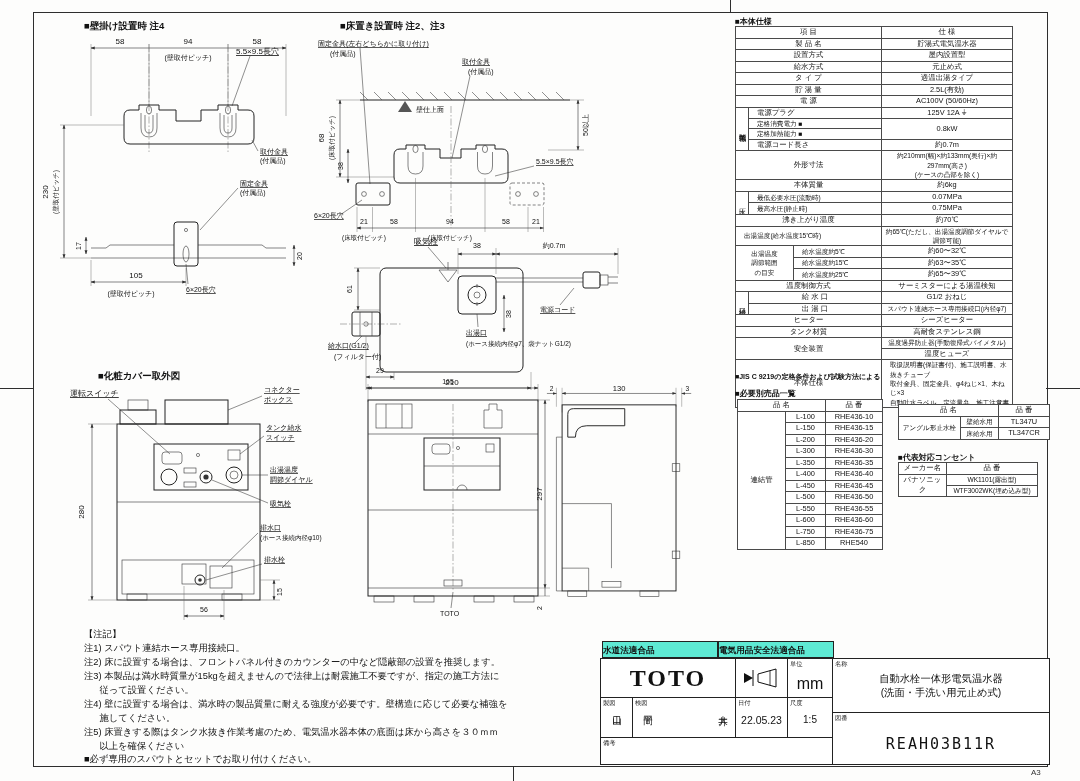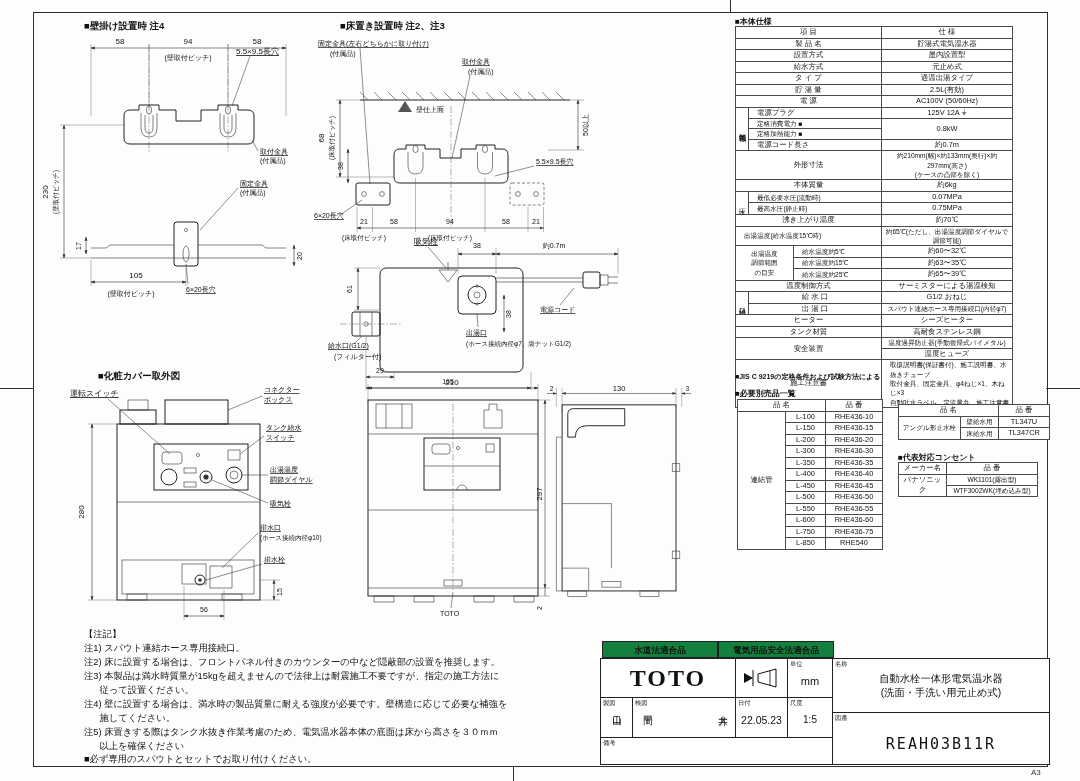--- a/index.html
+++ b/index.html
@@ -17,22 +17,22 @@
   table.dt td.l{text-align:left;padding-left:8px;}
   table.dt td.v{writing-mode:vertical-rl;text-orientation:upright;padding:1px 0;font-size:7px;}
   table.dt td.sm{font-size:6.6px;}
   
   #notes{position:absolute;left:44px;top:628px;width:540px;font-size:9.3px;line-height:1.5;margin-left:40px;}
   .note-line{white-space:pre;}
   
   #tblock{position:absolute;left:600px;top:641px;width:450px;height:124px;font-size:9px;}
   .cell{position:absolute;border:0.9px solid #222;box-sizing:border-box;background:#fff;}
   .cell .lab{position:absolute;left:2px;top:1px;font-size:6.3px;color:#222;}
-  .badge{position:absolute;border:1px solid #222;box-sizing:border-box;text-align:center;
-         font-size:8.6px;font-weight:bold;line-height:16px;background:#15803d;}
+  .badge{position:absolute;border:1px solid #222;box-sizing:border-box;
+         font-size:8.6px;font-weight:bold;line-height:16px;background:#5eead4;}
   .vt{writing-mode:vertical-rl;text-orientation:upright;font-size:9.5px;letter-spacing:1px;}
   #toto-logo{font-size:24px;font-weight:bold;letter-spacing:2px;font-family:"Liberation Serif",serif;}
   #dwg-no{font-size:15px;font-family:"DejaVu Sans Mono",monospace;letter-spacing:2px;}
   #a3{position:absolute;left:1031px;top:768px;font-size:8px;color:#333;}
   
   svg .ol{fill:none;stroke:#222;stroke-width:1;}
   svg .tl{fill:none;stroke:#333;stroke-width:.6;}
   svg .dl{stroke:#333;stroke-width:.6;fill:none;}
   svg .xl{stroke:#666;stroke-width:.45;}
   svg .cl2{stroke:#666;stroke-width:.5;stroke-dasharray:7 2 1.5 2;fill:none;}
@@ -498,21 +498,21 @@
           <td>高耐食ステンレス鋼</td>
         </tr>
         <tr>
           <td rowspan="2" colspan="3">安全装置</td>
           <td class="sm">温度過昇防止器(手動復帰式バイメタル)</td>
         </tr>
         <tr>
           <td>温度ヒューズ</td>
         </tr>
         <tr>
-          <td colspan="3">施工注意書</td>
+          <td colspan="3">本体仕様</td>
           <td class="l sm">取扱説明書(保証書付)、施工説明書、水抜きチューブ
 取付金具、固定金具、φ4ねじ×1、木ねじ×3
 自動吐水ラベル、定流量弁、施工注意書</td>
         </tr>
       </tbody>
   </table>
   <div class="abs" style="left:735px;top:372px;font-size:7px;font-weight:bold;">■JIS C 9219の定格条件および試験方法による</div>
 
   <div class="small-title" style="left:735px;top:388px;">■必要別売品一覧</div>
   <table class="dt abs" style="left:737px;top:399px;width:146px;">
@@ -644,21 +644,21 @@
     <div class="cell" style="left:135px;top:17px;width:53px;height:40px;">
       <svg width="44" height="24" viewBox="0 0 44 24" style="margin:7px 0 0 4px;">
         <path d="M4,7 L13,12 L4,17 Z" fill="#111"></path>
           <line x1="13" y1="4" x2="13" y2="20" stroke="#111" stroke-width="1"></line>
         <path d="M18,8 L36,3 L36,21 L18,16 Z" fill="none" stroke="#111" stroke-width="1"></path>
         <line x1="30" y1="4.6" x2="30" y2="19.4" stroke="#111" stroke-width="0.8"></line>
       </svg>
     </div>
     <div class="cell" style="left:187px;top:17px;width:46px;height:40px;text-align:center;">
       <span class="lab">単位</span>
-      <div style="margin-top:16px;font-size:11px;">mm</div>
+      <div style="margin-top:16px;font-size:16px;">mm</div>
     </div>
 
     <div class="cell" style="left:0;top:56px;width:33px;height:41px;text-align:center;">
       <span class="lab">製図</span>
       <span class="vt" style="margin-top:10px;display:inline-block;">山口</span>
     </div>
     <div class="cell" style="left:32px;top:56px;width:104px;height:41px;">
       <span class="lab">検図</span>
       <span class="vt" style="position:absolute;left:8px;top:10px;">平間</span>
       <span class="vt" style="position:absolute;right:6px;top:10px;">大井</span>

